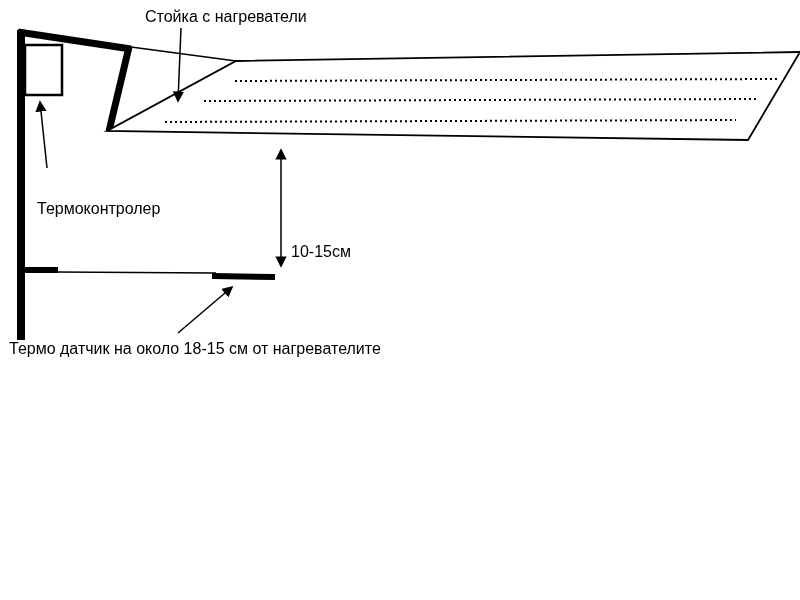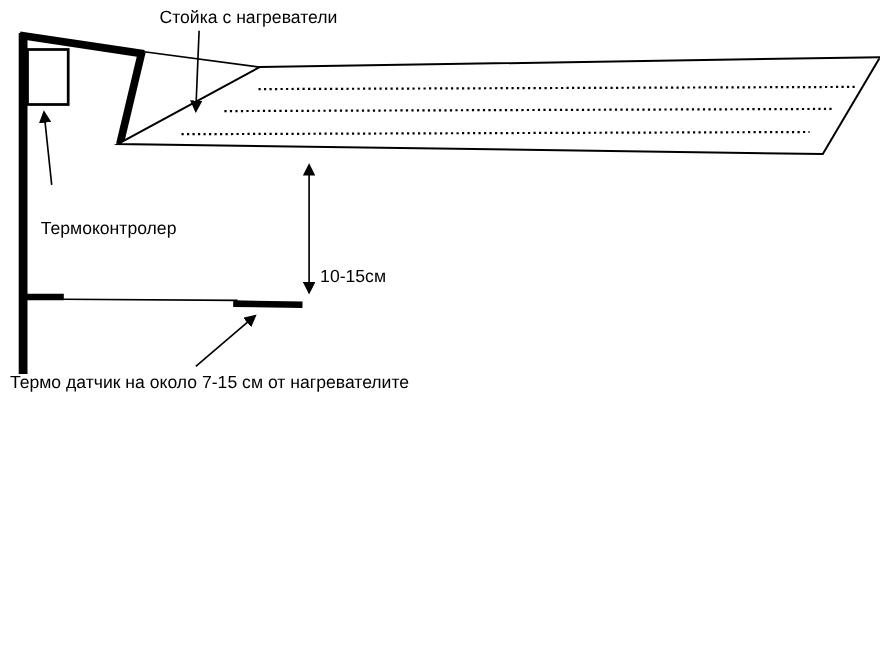--- a/index.html
+++ b/index.html
@@ -75,15 +75,15 @@
 
     <line x1="178" y1="333" x2="232" y2="287" stroke="#000000" stroke-width="1.5" marker-end="url(#arrow)"></line>
   </svg>
 
   <div class="dlabel label-stand">Стойка с нагреватели</div>
 
   <div class="dlabel label-thermo">Термоконтролер</div>
 
   <div class="dlabel label-distance">10-15см</div>
 
-  <div class="dlabel label-sensor">Термо датчик на около 7-15 см от нагревателите</div>
+  <div class="dlabel label-sensor">Термо датчик на около 18-15 см от нагревателите</div>
 
 </div>
 
 </body></html>

